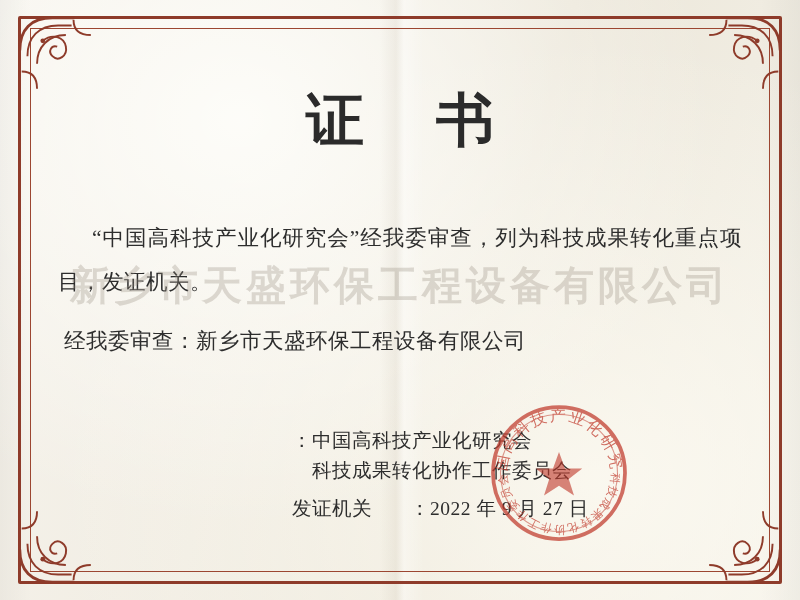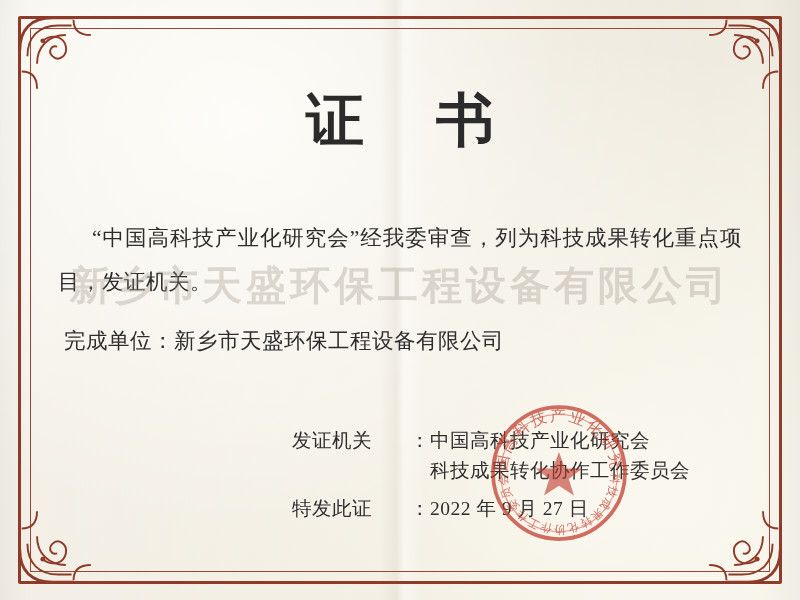--- a/index.html
+++ b/index.html
@@ -212,34 +212,33 @@
 
   <div class="content">
 
     <div class="title">证 书</div>
 
     <div class="body-text">
       <span class="indent"></span><span>“中国高科技产业化研究会”经我委审查，列为科技成果转化重点</span><span>项目，发证机关。</span>
     </div>
 
     <div class="unit-line">
-      <span>完成单位：</span><span>新乡市天盛环保工程设备有限公司</span>
+      <span>经我委审查：</span><span>新乡市天盛环保工程设备有限公司</span>
     </div>
 
     <div class="sign-block">
       <div class="sign-row">
-        <span class="sign-label">发证机关</span>
         <span class="sign-colon">：</span>
         <span class="sign-value">
           <span class="v1">中国高科技产业化研究会</span>
           <span class="v2">科技成果转化协作工作委员会</span>
         </span>
       </div>
       <div class="sign-row">
-        <span class="sign-label">特发此证</span>
+        <span class="sign-label">发证机关</span>
         <span class="sign-colon">：</span>
         <span class="sign-value">2022 年 9 月 27 日</span>
       </div>
     </div>
 
   </div>
 
   <div class="watermark">新乡市天盛环保工程设备有限公司</div>
 
   <div class="seal">

